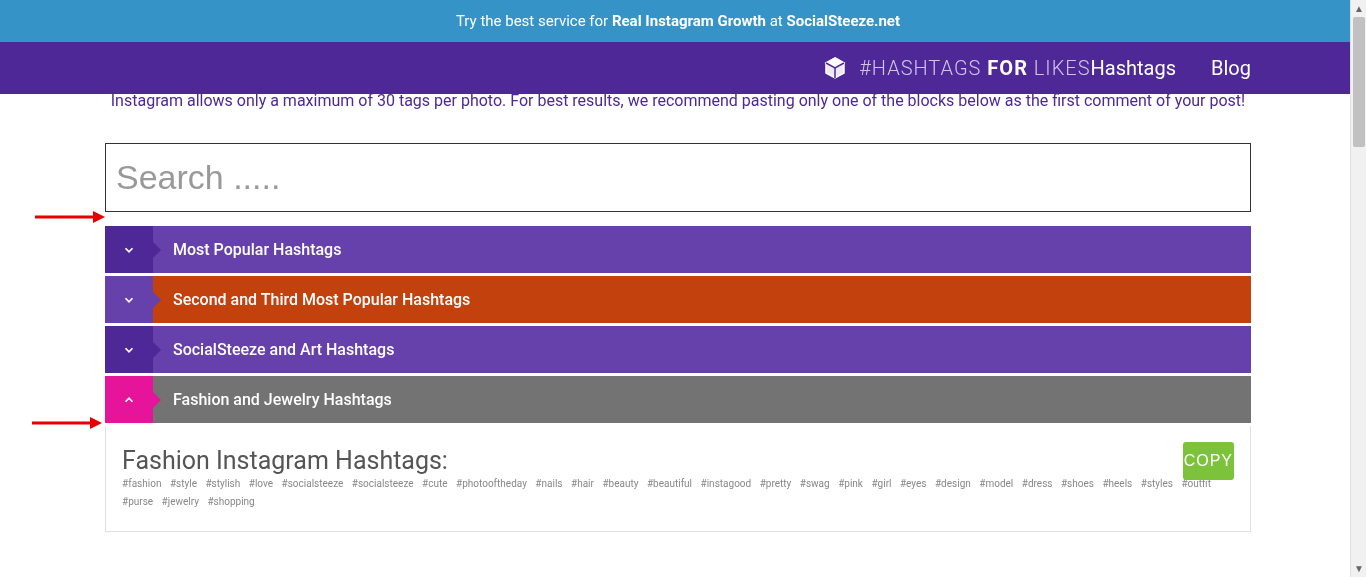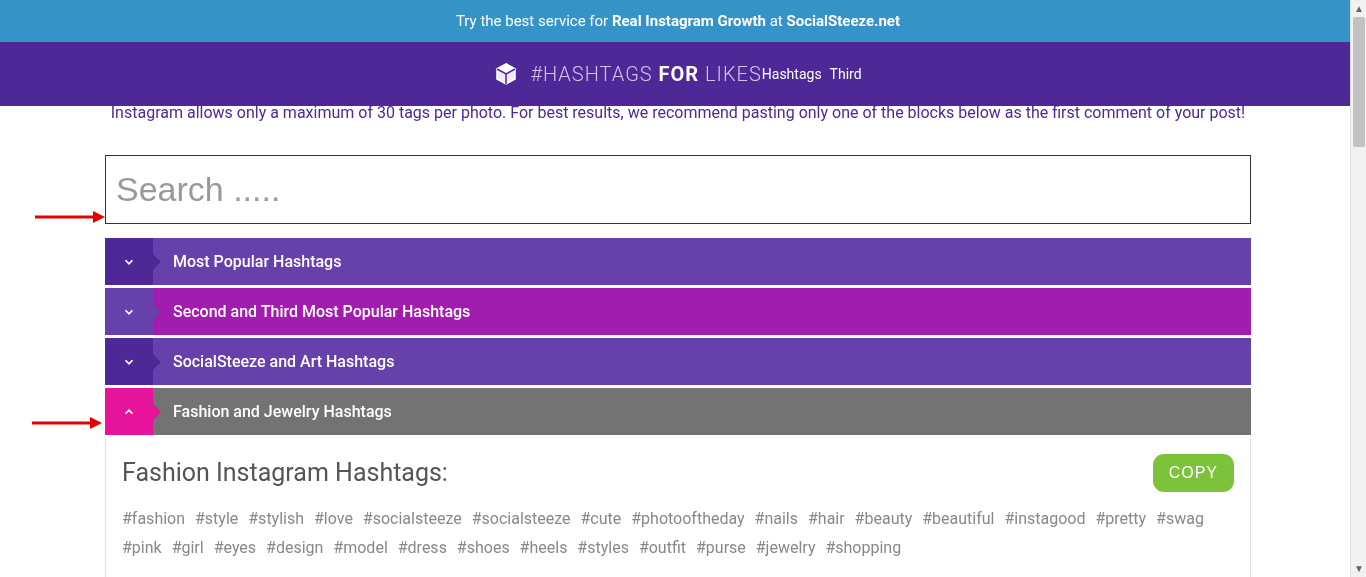--- a/index.html
+++ b/index.html
@@ -14,43 +14,43 @@
       padding: 12px 1px;
       font-size: 15px;
     }
     .top-banner b { font-weight: 700; }
     
     .navbar {
       background: #4e2896;
       color: #fff;
       display: flex;
       align-items: center;
-      justify-content: center;
-      padding: 20px 105px;
+      justify-content: flex-end;
+      padding: 14px 105px;
     }
     .logo {
       display: flex;
       align-items: center;
       gap: 12px;
     }
     .logo-icon {
       width: 24px;
       height: 24px;
     }
     .logo-text {
       font-size: 20px;
       letter-spacing: 1px;
       font-weight: 300;
       color: #d0c5e8;
     }
     .logo-text .bold { font-weight: 700; color: #fff; }
     .nav-links {
       display: flex;
-      gap: 8px;
-      font-size: 14px;
+      gap: 35px;
+      font-size: 20px;
     }
     .nav-links a { color: #fff; text-decoration: none; cursor: pointer; }
     
     .intro-text {
       text-align: center;
       color: #4e2896;
       font-size: 16px;
       padding: 0 100px 30px 100px;
       line-height: 1.5;
       margin-top: -5px;
@@ -108,56 +108,56 @@
       font-weight: 500;
     }
     
     .acc-item.dark .acc-toggle { background: #4e2896; color: #4e2896; }
     .acc-item.dark .acc-toggle svg { color: #fff; }
     .acc-item.dark .acc-label { background: #6640ab; }
     .acc-item.dark .acc-toggle::after { border-left-color: #4e2896; }
     
     .acc-item.light .acc-toggle { background: #6640ab; }
     .acc-item.light .acc-toggle svg { color: #fff; }
-    .acc-item.light .acc-label { background: #a21caf; }
+    .acc-item.light .acc-label { background: #c2410c; }
     .acc-item.light .acc-toggle::after { border-left-color: #6640ab; }
     
     .acc-item.active .acc-toggle { background: #e6149a; }
     .acc-item.active .acc-toggle svg { color: #fff; }
     .acc-item.active .acc-label { background: #737373; }
     .acc-item.active .acc-toggle::after { border-left-color: #e6149a; }
     
     .acc-body {
       border: 1px solid #e0e0e0;
       border-top: none;
       padding: 20px 16px;
       position: relative;
     }
     .acc-body-title {
       font-size: 25px;
       color: #555;
       font-weight: 400;
-      margin-bottom: 18px;
+      margin-bottom: 0;
     }
     .copy-btn {
       position: absolute;
       right: 16px;
       top: 16px;
       background: #7cc23a;
       color: #fff;
       border: none;
-      padding: 10px 16px;
+      padding: 10px 1px;
       font-size: 16px;
-      border-radius: 11px;
+      border-radius: 3px;
       cursor: pointer;
       letter-spacing: 1px;
     }
     .hashtag-list {
       color: #888;
-      font-size: 16px;
+      font-size: 10px;
       line-height: 1.8;
       word-spacing: 6px;
     }
     
     .chevron { width: 14px; height: 14px; }
     
     .arrow {
       position: absolute;
       width: 70px;
       height: 20px;
@@ -217,21 +217,21 @@
           <path d="M12 12 L12 22" stroke="#4e2896"></path>
           <path d="M3 7 L12 12 L21 7" stroke="#4e2896"></path>
         </svg>
       </span>
       <span class="logo-text">
         <span>#HASHTAGS </span><span class="bold">FOR</span><span> LIKES</span>
       </span>
     </div>
     <div class="nav-links">
       <a>Hashtags</a>
-      <a>Third</a>
+      <a>Blog</a>
     </div>
   </div>
 
   <div class="intro-text">Instagram allows only a maximum of 30 tags per photo. For best results, we recommend pasting only one of the blocks below as the first comment of your post!</div>
 
   <div class="content">
     <input type="text" class="search-box" placeholder="Search ....." style="">
 
     <div class="accordion">
 

